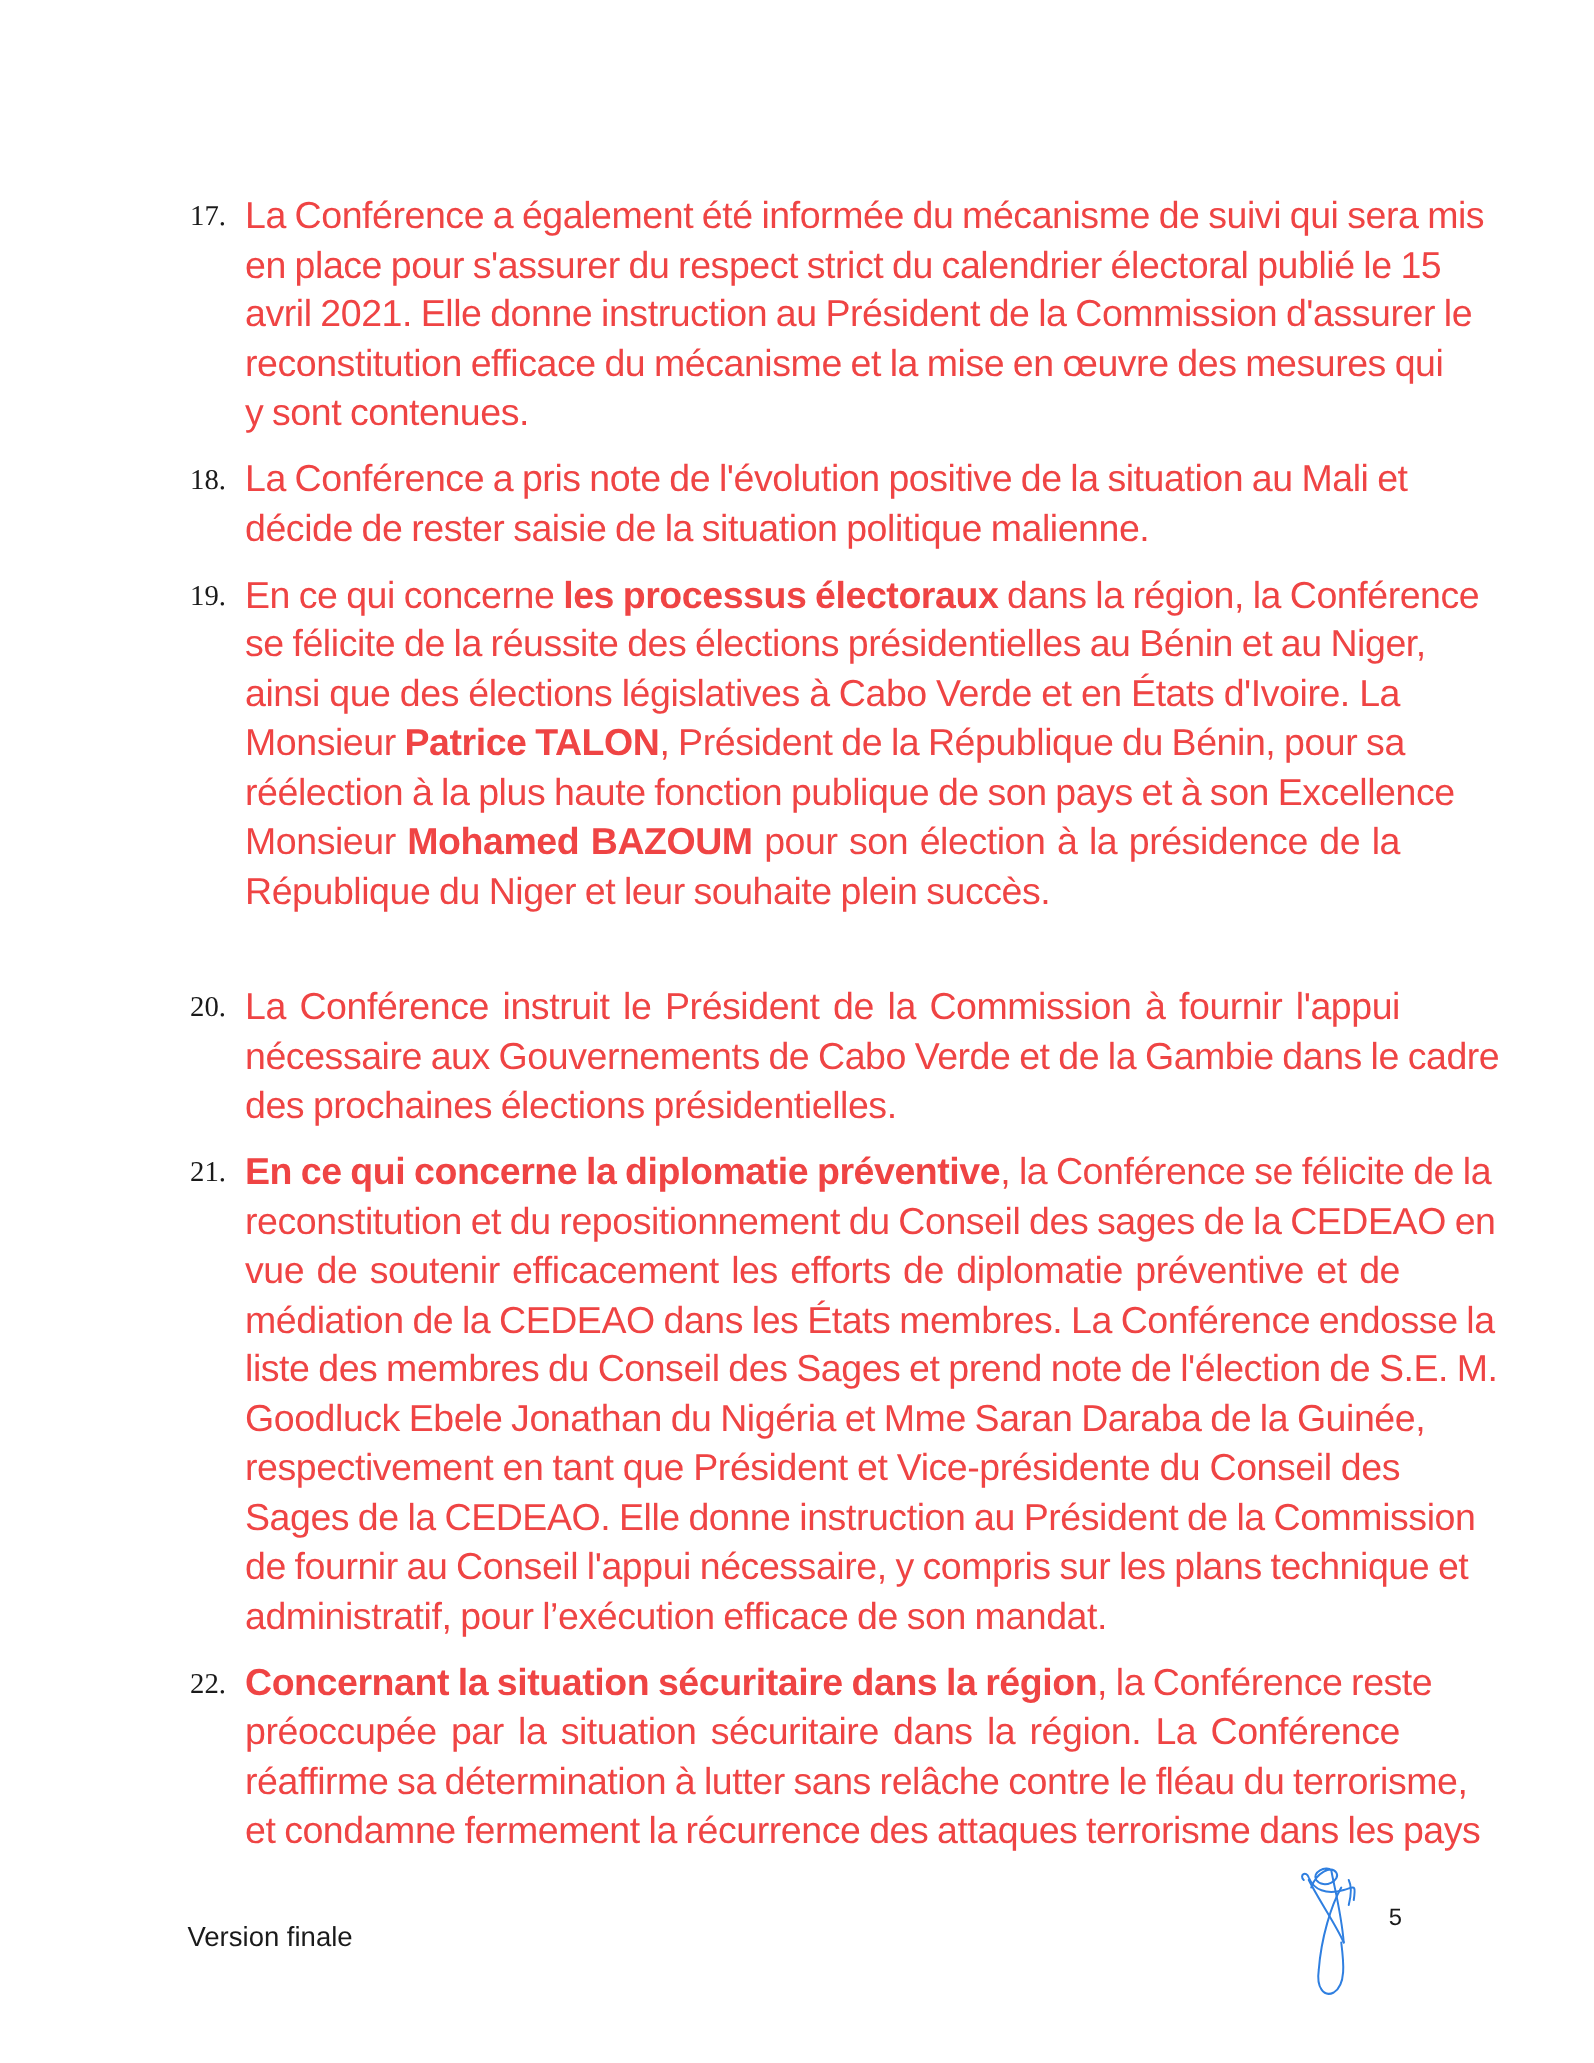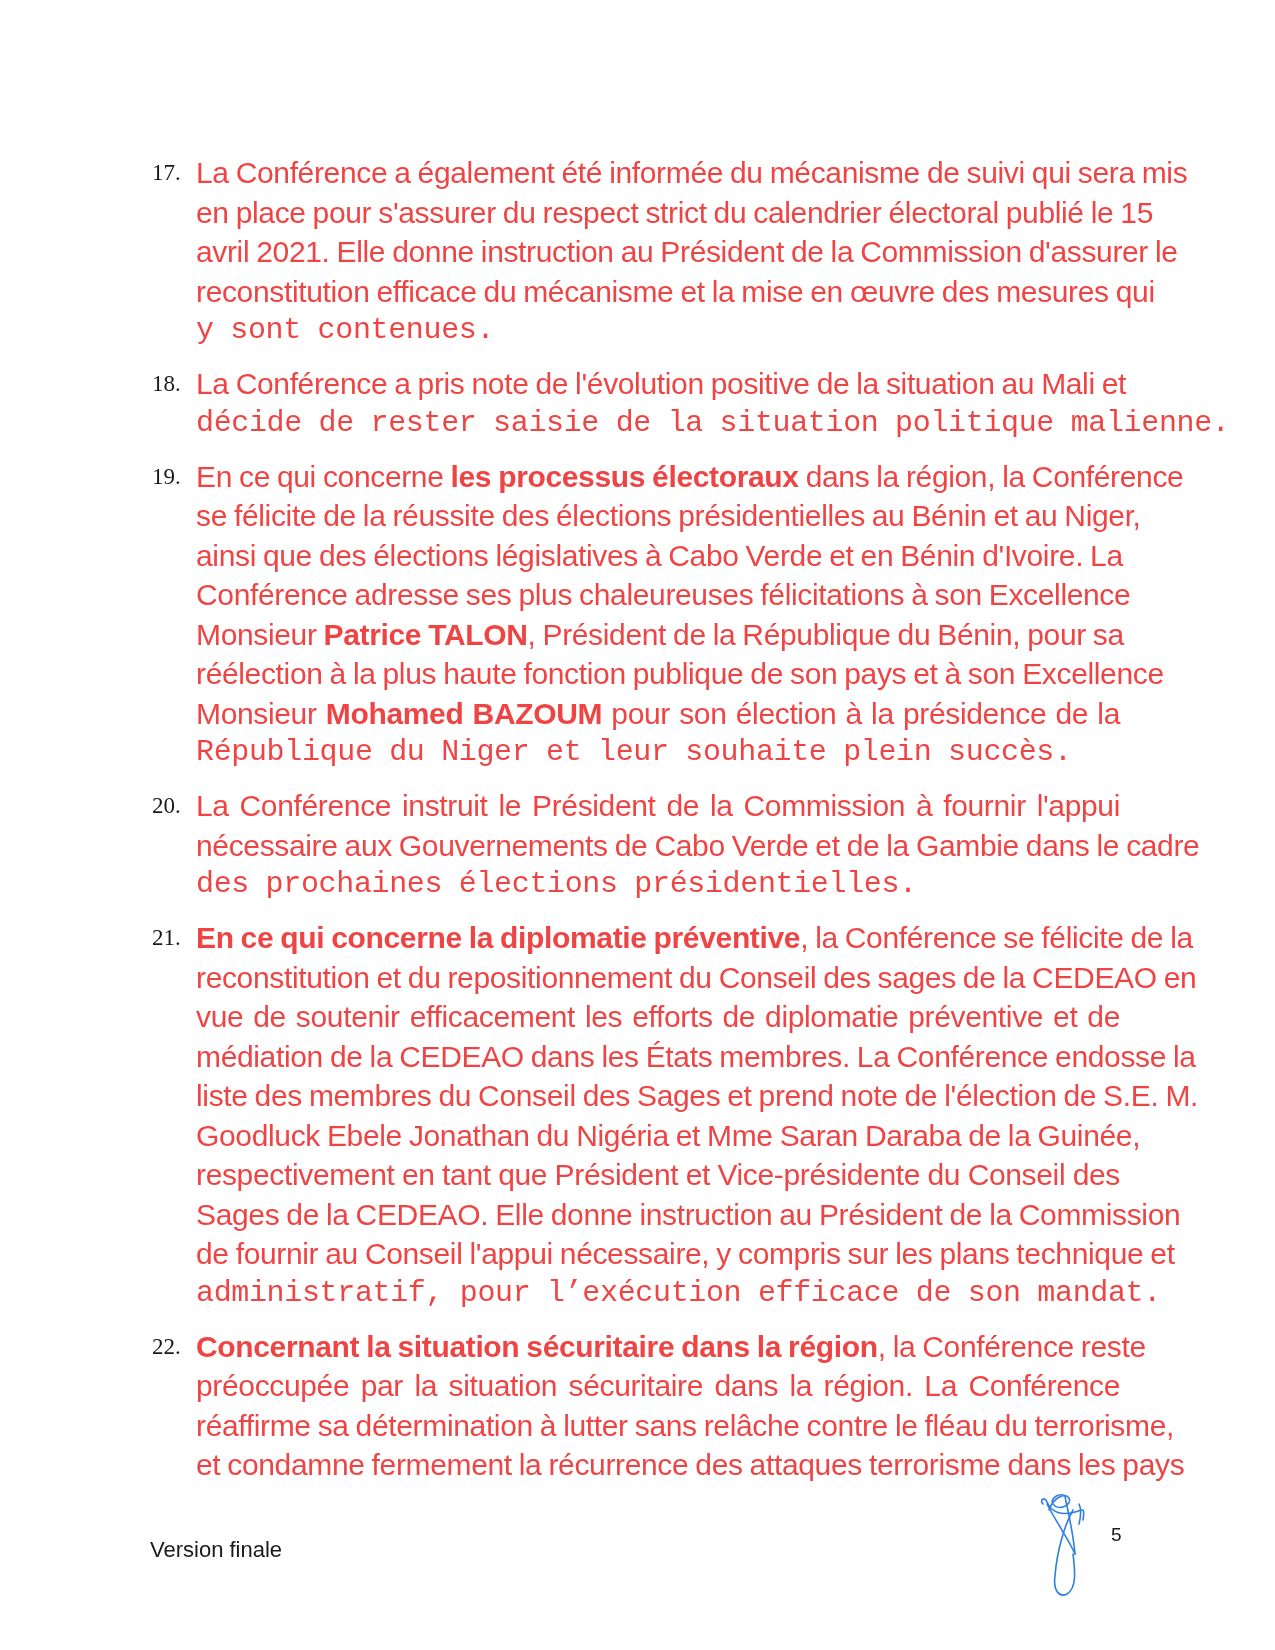--- a/index.html
+++ b/index.html
@@ -10,21 +10,21 @@
     position: absolute; left: 0; top: 0; width: 44px;
     font-family: Liberation Serif, serif; font-size: 23px; color: #1a1a1a;
     line-height: 39.5px; white-space: nowrap;
   }
   .lines { position: absolute; left: 44px; top: 0; width: 924px; }
   .line {
     font-family: "Liberation Sans", sans-serif; font-size: 30px; color: #ef4444;
     line-height: 39.5px; height: 39.5px; white-space: nowrap;
     text-align: justify; text-align-last: justify; letter-spacing: -0.35px; word-spacing: -1px;
   }
-  .line.last { text-align: center; text-align-last: left; font-family: Liberation Mono, monospace; }
+  .line.last { text-align: center; text-align-last: left; }
   .line b { font-weight: bold; }
   .footer-version {
     position: absolute; left: 150px; top: 1537px;
     font-family: Liberation Sans, sans-serif; font-size: 22px; color: #1a1a1a;
   }
   .page-number {
     position: absolute; left: 1111px; top: 1524px;
     font-family: "Liberation Sans", sans-serif; font-size: 19px; color: #1a1a1a;
   }
   .signature { position: absolute; left: 1035px; top: 1490px; width: 60px; height: 110px; }
@@ -49,22 +49,21 @@
         <div class="lines">
           <div class="line"><span>La Conférence a pris note de l'évolution positive de la situation au Mali et</span></div>
           <div class="line last"><span>décide de rester saisie de la situation politique malienne.</span></div>
         </div>
       </div>
       <div class="para" style="top: 456.5px;">
         <div class="num">19.</div>
         <div class="lines">
           <div class="line"><span>En ce qui concerne </span><b>les processus électoraux</b><span> dans la région, la Conférence</span></div>
           <div class="line"><span>se félicite de la réussite des élections présidentielles au Bénin et au Niger,</span></div>
-          <div class="line"><span>ainsi que des élections législatives à Cabo Verde et en Bénin d'Ivoire. La</span></div>
-          <div class="line"><span>Conférence adresse ses plus chaleureuses félicitations à son Excellence</span></div>
+          <div class="line"><span>ainsi que des élections législatives à Cabo Verde et en États d'Ivoire. La</span></div>
           <div class="line"><span>Monsieur </span><b>Patrice TALON</b><span>, Président de la République du Bénin, pour sa</span></div>
           <div class="line"><span>réélection à la plus haute fonction publique de son pays et à son Excellence</span></div>
           <div class="line"><span>Monsieur </span><b>Mohamed BAZOUM</b><span> pour son élection à la présidence de la</span></div>
           <div class="line last"><span>République du Niger et leur souhaite plein succès.</span></div>
         </div>
       </div>
       <div class="para" style="top: 786px;">
         <div class="num">20.</div>
         <div class="lines">
           <div class="line"><span>La Conférence instruit le Président de la Commission à fournir l'appui</span></div>

